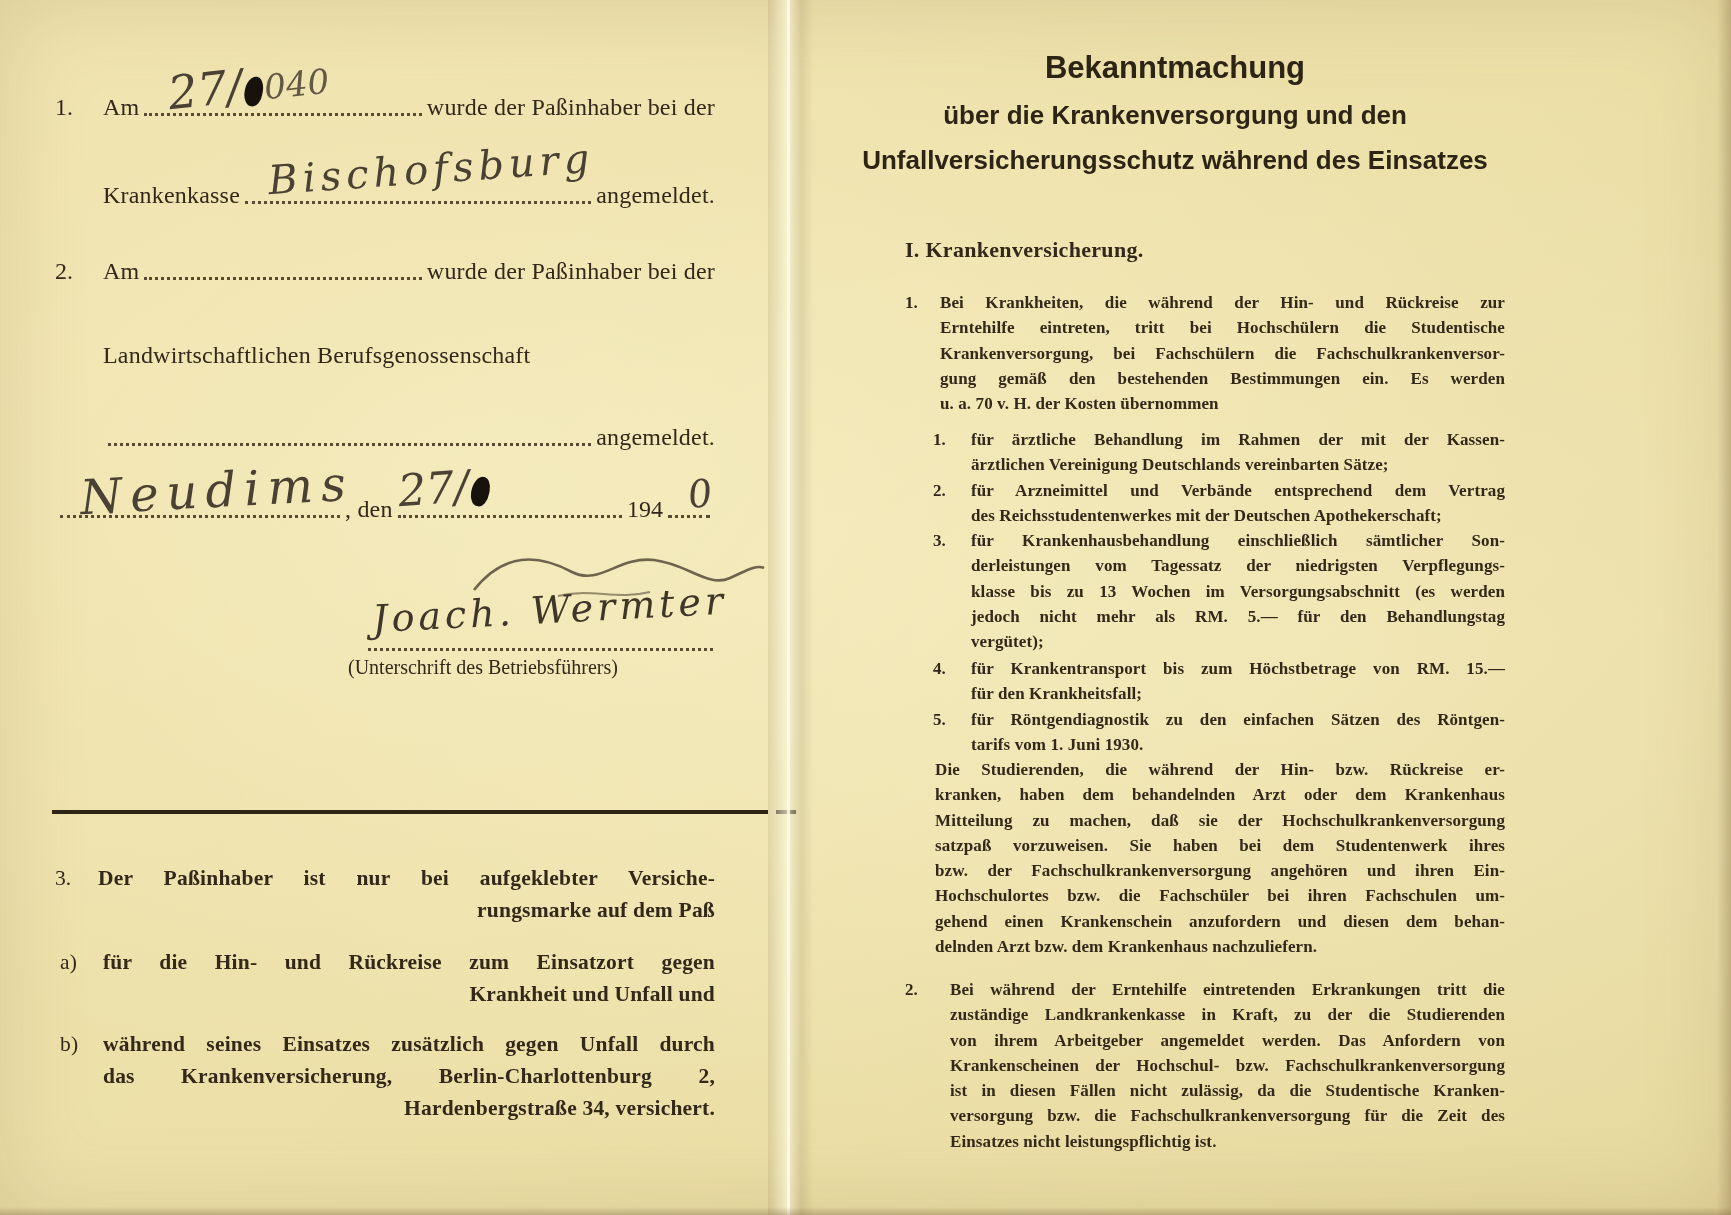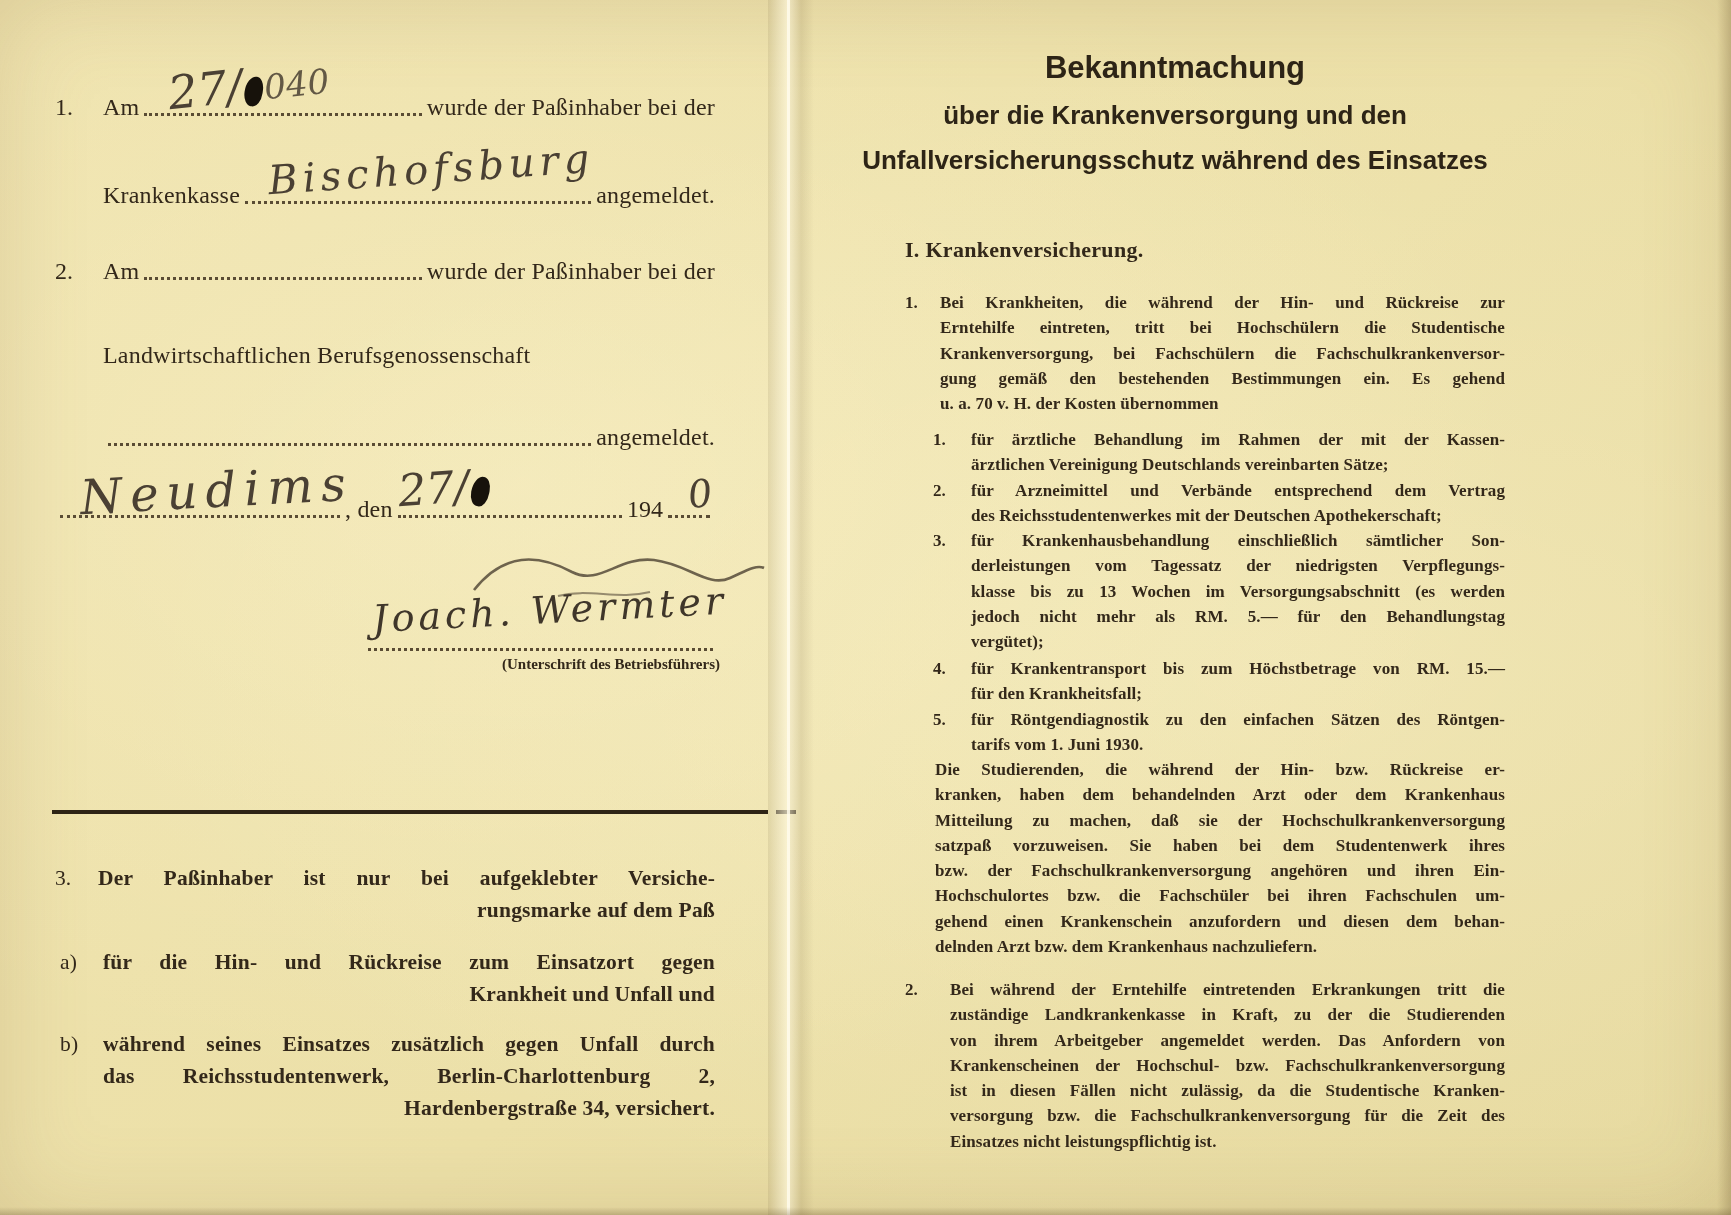--- a/index.html
+++ b/index.html
@@ -41,22 +41,22 @@
   .item .marker{flex:0 0 43px;font-size:21.5px;line-height:32px;}
   .item .ilines{flex:1 1 auto;}
   .iline{font-size:21.5px;line-height:32px;height:32px;font-weight:bold;letter-spacing:.2px;white-space:nowrap;text-align:right;}
   .iline.just{white-space:normal;text-align:justify;text-align-last:justify;}
 
   
   .hw{position:absolute;font-family:"DejaVu Serif",serif;font-style:italic;color:#4a4033;white-space:nowrap;}
   .blot{display:inline-block;width:18px;height:30px;background:#17120b;border-radius:62% 48% 55% 50%;
     transform:rotate(14deg);vertical-align:-6px;margin:0 2px;}
 
-  .caption{position:absolute;left:348px;top:656px;width:372px;text-align:right;
-    font-size:15px;font-weight:bold;color:#33281a;}
+  .caption{position:absolute;left:348px;top:656px;width:372px;text-align:left;
+    font-size:20px;font-weight:normal;color:#33281a;}
 
   
   .title{position:absolute;left:830px;width:690px;text-align:center;
     font-family:"Liberation Sans",sans-serif;font-weight:bold;color:#2d2416;white-space:nowrap;}
   .rhead{position:absolute;left:905px;top:237px;font-size:22px;font-weight:bold;letter-spacing:.3px;}
   .rblock{position:absolute;display:flex;align-items:flex-start;}
   .rblock .rnum{flex:0 0 35px;font-size:17px;line-height:25.3px;font-weight:bold;}
   .rblock .rnum.sub{flex:0 0 38px;}
   .rlines{flex:1 1 auto;}
   .rline{font-size:17px;line-height:25.3px;height:25.3px;font-weight:bold;letter-spacing:.1px;white-space:nowrap;}
@@ -126,21 +126,21 @@
       <div class="ilines">
         <div class="iline just">für die Hin- und Rückreise zum Einsatzort gegen</div>
         <div class="iline">Krankheit und Unfall und</div>
       </div>
     </div>
 
     <div class="item" style="left:60px;top:1028px;width:655px;">
       <span class="marker frak">b)</span>
       <div class="ilines">
         <div class="iline just">während seines Einsatzes zusätzlich gegen Unfall durch</div>
-        <div class="iline just">das Reichsstudentenwerk, Berlin-Charlottenburg 2,</div>
+        <div class="iline just">das Krankenversicherung, Berlin-Charlottenburg 2,</div>
         <div class="iline">Hardenbergstraße 34, versichert.</div>
       </div>
     </div>
 
     <div class="hw" style="left:168px;top:58px;font-size:46px;transform:rotate(-6deg);">
       <span>27/</span><span class="blot"></span><span style="font-size:34px;opacity:.85;">040</span>
     </div>
 
     <div class="hw" style="left:268px;top:146px;font-size:40px;letter-spacing:5px;transform:rotate(-4deg);">Bischofsburg</div>
 
@@ -170,21 +170,21 @@
     <div class="title" style="top:145px;font-size:26px;">Unfallversicherungsschutz während des Einsatzes</div>
 
     <div class="rhead">I. Krankenversicherung.</div>
 
     <div class="rblock" style="left:905px;top:290px;width:600px;">
       <span class="rnum">1.</span>
       <div class="rlines" style="width:565px;">
         <div class="rline just">Bei Krankheiten, die während der Hin- und Rückreise zur</div>
         <div class="rline just">Erntehilfe eintreten, tritt bei Hochschülern die Studentische</div>
         <div class="rline just">Krankenversorgung, bei Fachschülern die Fachschulkrankenversor-</div>
-        <div class="rline just">gung gemäß den bestehenden Bestimmungen ein. Es gehend</div>
+        <div class="rline just">gung gemäß den bestehenden Bestimmungen ein. Es werden</div>
         <div class="rline">u. a. 70 v. H. der Kosten übernommen</div>
       </div>
     </div>
 
     <div class="rblock" style="left:933px;top:427px;width:572px;">
       <span class="rnum sub">1.</span>
       <div class="rlines" style="width:532px;">
         <div class="rline just">für ärztliche Behandlung im Rahmen der mit der Kassen-</div>
         <div class="rline">ärztlichen Vereinigung Deutschlands vereinbarten Sätze;</div>
       </div>

